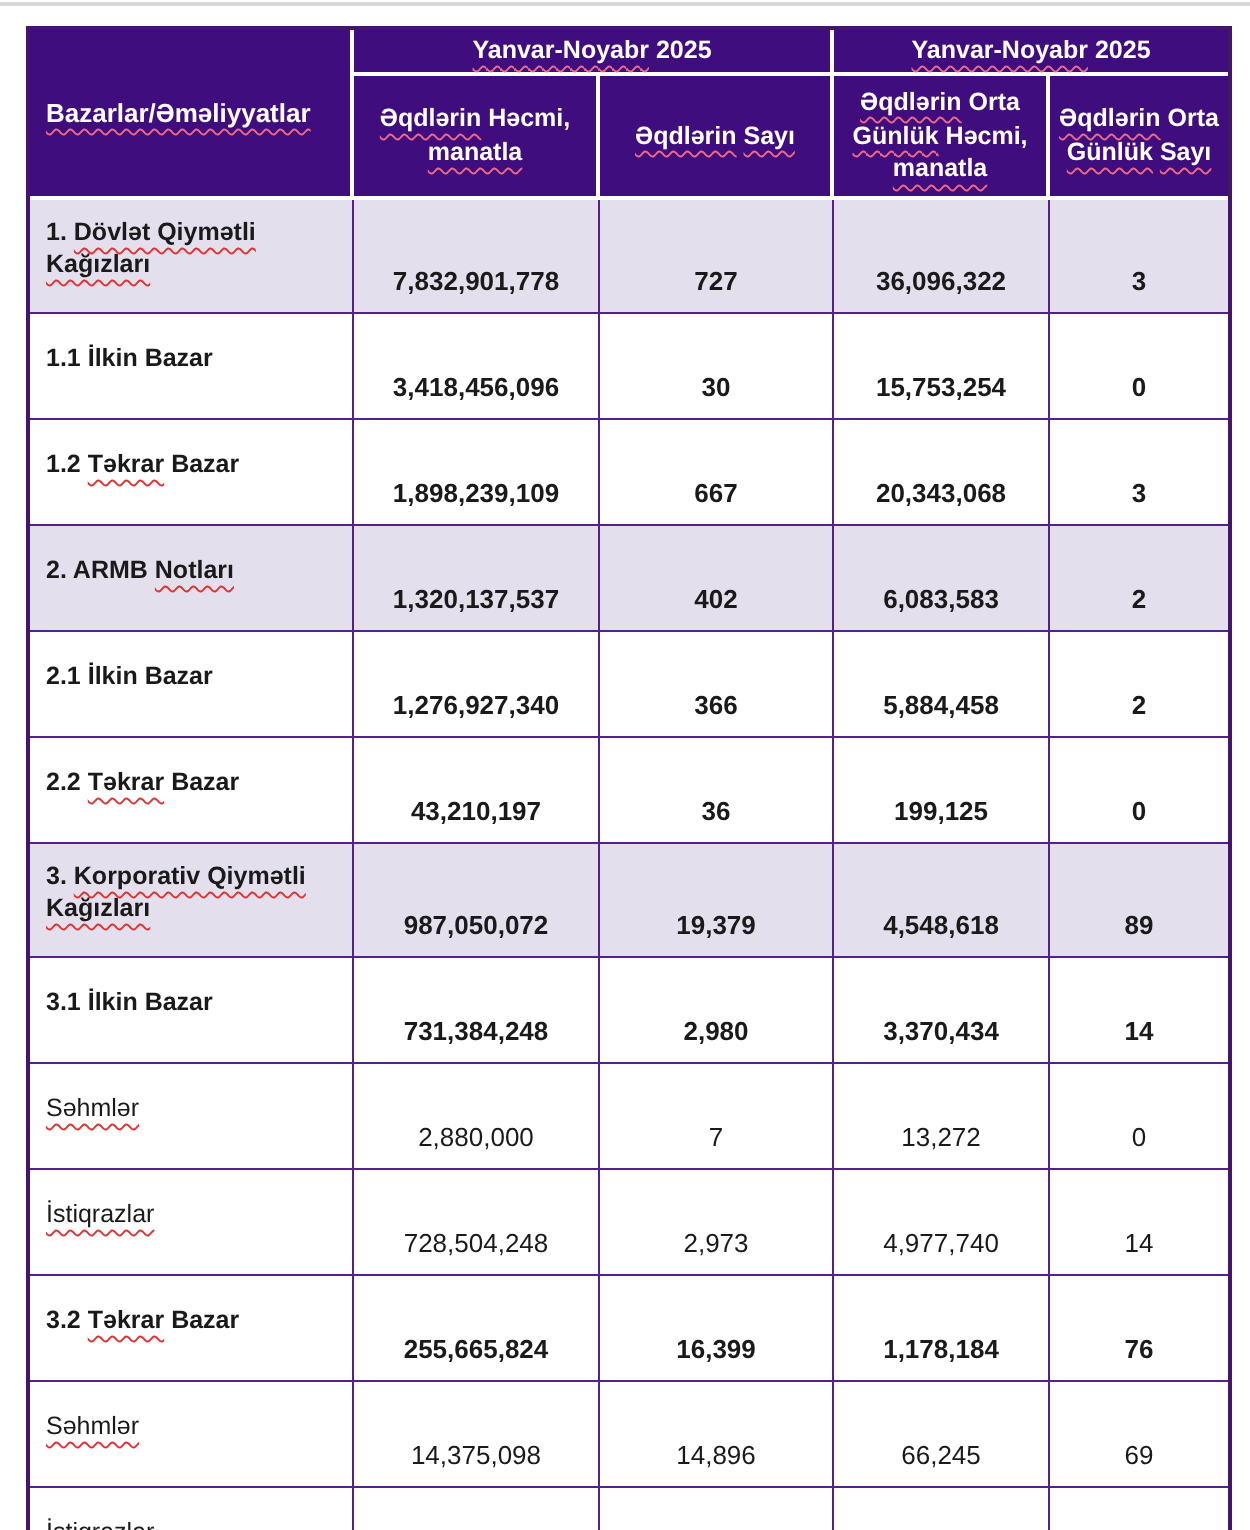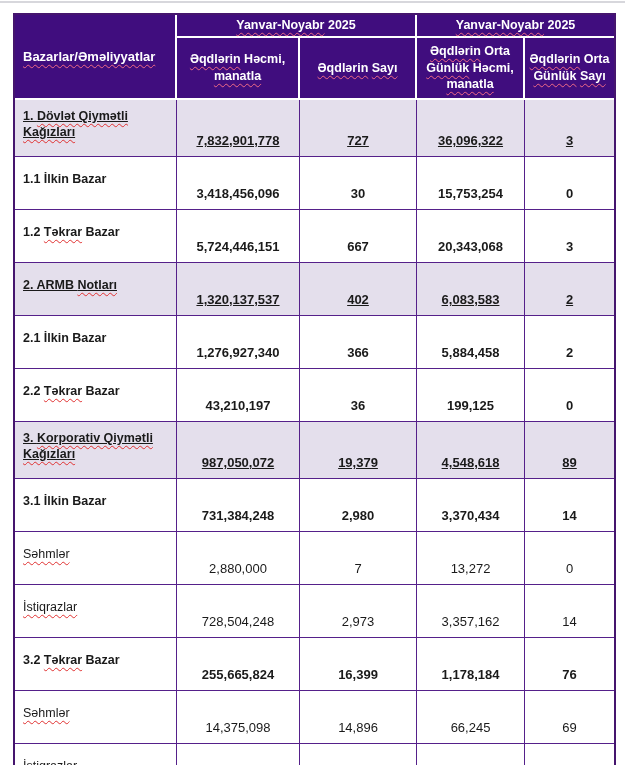--- a/index.html
+++ b/index.html
@@ -29,21 +29,21 @@
   th.colhead:not(.last){border-right:2px solid var(--divider);}
   thead .sq{text-decoration:underline;text-decoration-style:wavy;
     text-decoration-color:var(--sq-header);text-decoration-thickness:1px;text-underline-offset:3px;}
   
   tbody td{
     background:#fff;color:var(--text);font-size:12.5px;line-height:1.3;
     border-bottom:1px solid var(--border);vertical-align:bottom;
     padding:3px 4px 6px 4px;
   }
   tbody td:not(.last){border-right:1px solid var(--border);}
-  tbody tr.section td{background:var(--section-bg);text-decoration:underline;}
+  tbody tr.section td{background:var(--section-bg);}
   tbody td.lbl{text-align:left;padding:4px 4px 12px 8px;vertical-align:middle;}
   tbody td.num{text-align:center;font-size:13px;}
   tbody tr.b td{font-weight:bold;}
   tbody .sq{text-decoration:underline;text-decoration-style:wavy;
     text-decoration-color:var(--sq-body);text-decoration-thickness:1px;text-underline-offset:3px;}
   tr.r36 td{height:36px;}
   tr.r40 td{height:40px;}
 </style>
 </head>
 <body style="--header-bg: #400D7E; --header-text: #FFFFFF; --section-bg: #E4DFEC; --border: #55208A; --border-dark: #45156E; --divider: #FFFFFF; --text: #1A1A1A; --sq-body: #E03131; --sq-header: #F06A86;">
@@ -82,21 +82,21 @@
         </tr>
         <tr class="r36 b">
           <td class="lbl"><span>1.1 İlkin Bazar</span></td>
           <td class="num">3,418,456,096</td>
           <td class="num">30</td>
           <td class="num">15,753,254</td>
           <td class="num last">0</td>
         </tr>
         <tr class="r36 b">
           <td class="lbl"><span>1.2 </span><span class="sq">Təkrar</span><span> Bazar</span></td>
-          <td class="num">5,724,446,151</td>
+          <td class="num">1,898,239,109</td>
           <td class="num">667</td>
           <td class="num">20,343,068</td>
           <td class="num last">3</td>
         </tr>
         <tr class="r36 section b">
           <td class="lbl"><span>2. ARMB </span><span class="sq">Notları</span></td>
           <td class="num">1,320,137,537</td>
           <td class="num">402</td>
           <td class="num">6,083,583</td>
           <td class="num last">2</td>
@@ -133,21 +133,21 @@
           <td class="lbl"><span class="sq">Səhmlər</span></td>
           <td class="num">2,880,000</td>
           <td class="num">7</td>
           <td class="num">13,272</td>
           <td class="num last">0</td>
         </tr>
         <tr class="r36">
           <td class="lbl"><span class="sq">İstiqrazlar</span></td>
           <td class="num">728,504,248</td>
           <td class="num">2,973</td>
-          <td class="num">3,357,162</td>
+          <td class="num">4,977,740</td>
           <td class="num last">14</td>
         </tr>
         <tr class="r36 b">
           <td class="lbl"><span>3.2 </span><span class="sq">Təkrar</span><span> Bazar</span></td>
           <td class="num">255,665,824</td>
           <td class="num">16,399</td>
           <td class="num">1,178,184</td>
           <td class="num last">76</td>
         </tr>
         <tr class="r36">

